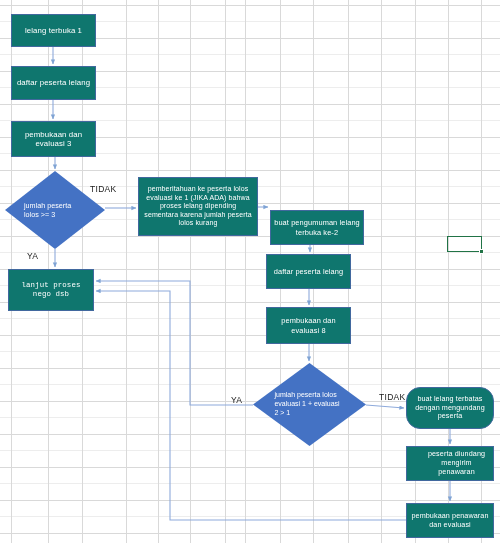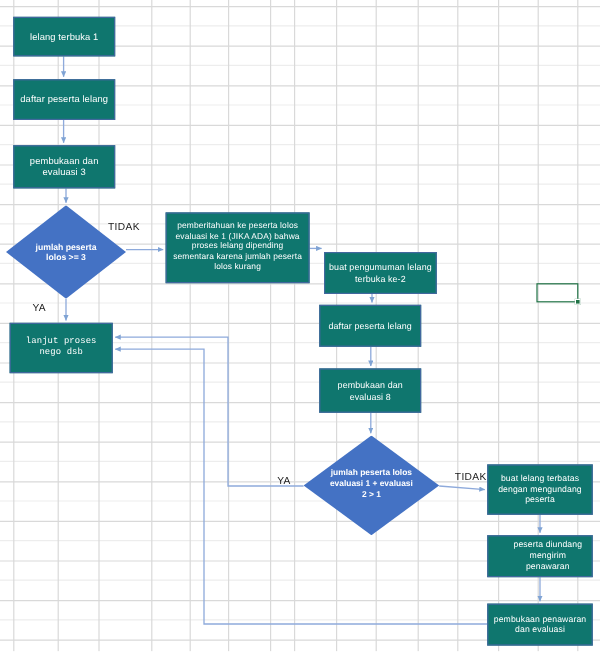--- a/index.html
+++ b/index.html
@@ -63,24 +63,23 @@
     clip-path: polygon(50% 0, 100% 50%, 50% 100%, 0 50%);
   }
   .diamond .dtext {
     position: absolute;
     left: 0; top: 0;
     width: 100%;
     height: 100%;
     display: flex;
     align-items: center;
     justify-content: center;
-    text-align: center;
+    text-align: left;
     color: #ffffff;
     line-height: 1.25;
-    font-weight: bold;
   }
   
   .edge-label {
     position: absolute;
     color: #1a1a1a;
     background: transparent;
     white-space: nowrap;
     font-size: 8.5px;
     letter-spacing: .3px;
   }
@@ -212,21 +211,21 @@
       </div>
       <div class="node" style="left: 266px; top: 307px; width: 85px; height: 37px; font-size: 7.4px;">
         <span>pembukaan dan evaluasi 8</span>
       </div>
       <div class="diamond" style="left: 253px; top: 363px; width: 113px; height: 83px;">
         <div class="dshape"></div>
         <div class="dtext" style="font-size: 7px;">
           <span style="display: block; width: 70.06px;">jumlah peserta lolos evaluasi 1 + evaluasi 2 &gt; 1</span>
         </div>
       </div>
-      <div class="node" style="left: 406px; top: 387px; width: 88px; height: 42px; font-size: 7.2px;">
+      <div class="node" style="left: 406px; top: 387px; width: 88px; height: 42px; font-size: 7.2px; border-radius: 14px;">
         <span>buat lelang terbatas dengan mengundang peserta</span>
       </div>
       <div class="node" style="left: 406px; top: 446px; width: 88px; height: 35px; font-size: 7.2px; padding-left: 16px;">
         <span>peserta diundang mengirim penawaran</span>
       </div>
       <div class="node" style="left: 406px; top: 503px; width: 88px; height: 35px; font-size: 7.2px;">
         <span>pembukaan penawaran dan evaluasi</span>
       </div>
     </div>
 

